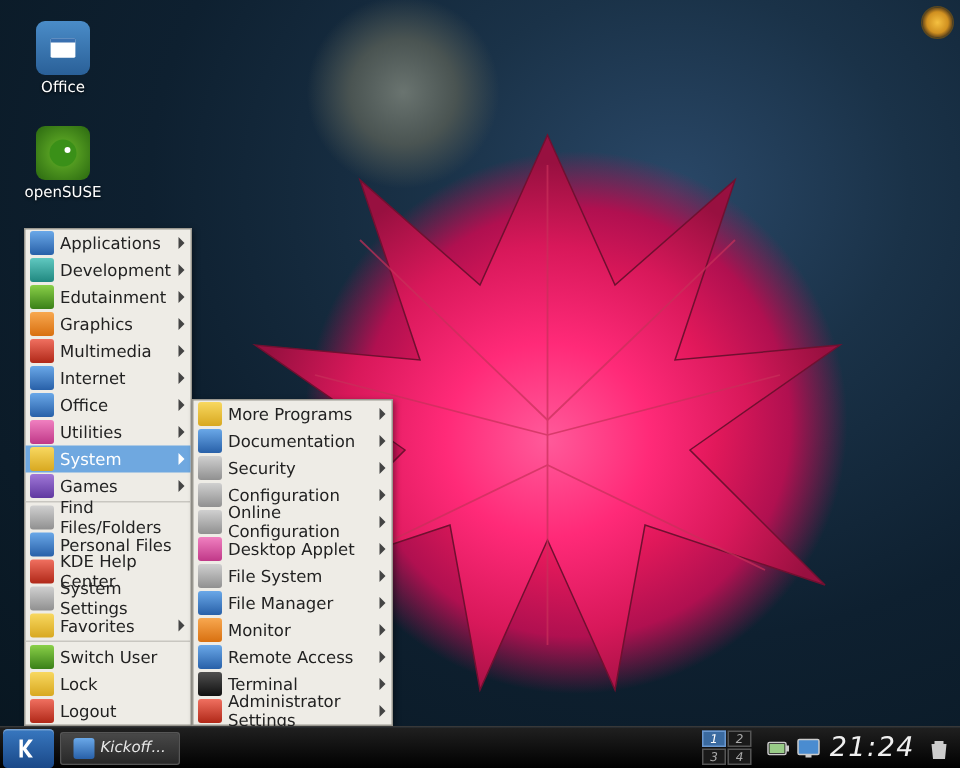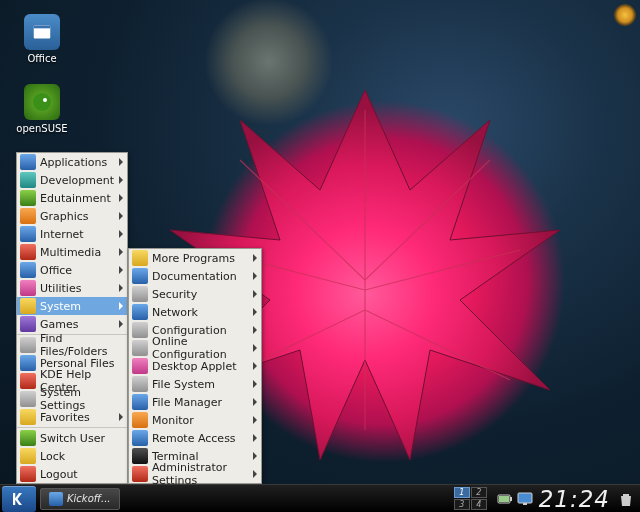--- a/index.html
+++ b/index.html
@@ -102,21 +102,21 @@
 .taskbtn .tic{width:14px;height:14px;background:linear-gradient(#6aa8e8,#2860a8);border-radius:2px;}
 .spacer{flex:1;}
 .pager{
   display:grid; grid-template-columns:repeat(2,16px); grid-template-rows:repeat(2,11px);
   gap:1px; margin:0 6px;
 }
 .pager div{background:#1a1a1a;border:1px solid #555;font-size:8px;color:#aaa;display:flex;align-items:center;justify-content:center;cursor:pointer;}
 .pager div.active{background:#3a6aa0;color:#fff;border-color:#6a98d0;}
 .tray{display:flex;align-items:center;gap:4px;margin:0 4px;}
 .tray-ic{width:16px;height:14px;}
-.clock{font-size:23px;font-weight:400;letter-spacing:1px;margin:0 6px 0 2px;color:#f0f0f0;}
+.clock{font-size:18px;font-weight:400;letter-spacing:1px;margin:0 6px 0 2px;color:#f0f0f0;}
 .trash{width:16px;height:16px;margin:0 6px 0 2px;}
 </style>
 </head>
 <body>
 
 <div class="wallpaper">
   <svg class="leaf" viewBox="0 0 430 420">
     <defs>
       <radialGradient id="lg" cx="50%" cy="55%">
         <stop offset="0%" stop-color="#ff5a9a"></stop>
@@ -182,27 +182,27 @@
       <div class="mic c-green"></div>
       <span>Edutainment</span>
       <div class="arrow"></div>
     </div>
     <div class="mitem">
       <div class="mic c-orange"></div>
       <span>Graphics</span>
       <div class="arrow"></div>
     </div>
     <div class="mitem">
-      <div class="mic c-blue"></div>
-      <span>Internet</span>
-      <div class="arrow"></div>
-    </div>
-    <div class="mitem">
       <div class="mic c-red"></div>
       <span>Multimedia</span>
+      <div class="arrow"></div>
+    </div>
+    <div class="mitem">
+      <div class="mic c-blue"></div>
+      <span>Internet</span>
       <div class="arrow"></div>
     </div>
     <div class="mitem">
       <div class="mic c-blue"></div>
       <span>Office</span>
       <div class="arrow"></div>
     </div>
     <div class="mitem">
       <div class="mic c-pink"></div>
       <span>Utilities</span>
@@ -261,25 +261,20 @@
       <div class="arrow"></div>
     </div>
     <div class="mitem">
       <div class="mic c-blue"></div>
       <span>Documentation</span>
       <div class="arrow"></div>
     </div>
     <div class="mitem">
       <div class="mic c-gray"></div>
       <span>Security</span>
-      <div class="arrow"></div>
-    </div>
-    <div class="mitem">
-      <div class="mic c-blue"></div>
-      <span>Network</span>
       <div class="arrow"></div>
     </div>
     <div class="mitem">
       <div class="mic c-gray"></div>
       <span>Configuration</span>
       <div class="arrow"></div>
     </div>
     <div class="mitem">
       <div class="mic c-gray"></div>
       <span>Online Configuration</span>

